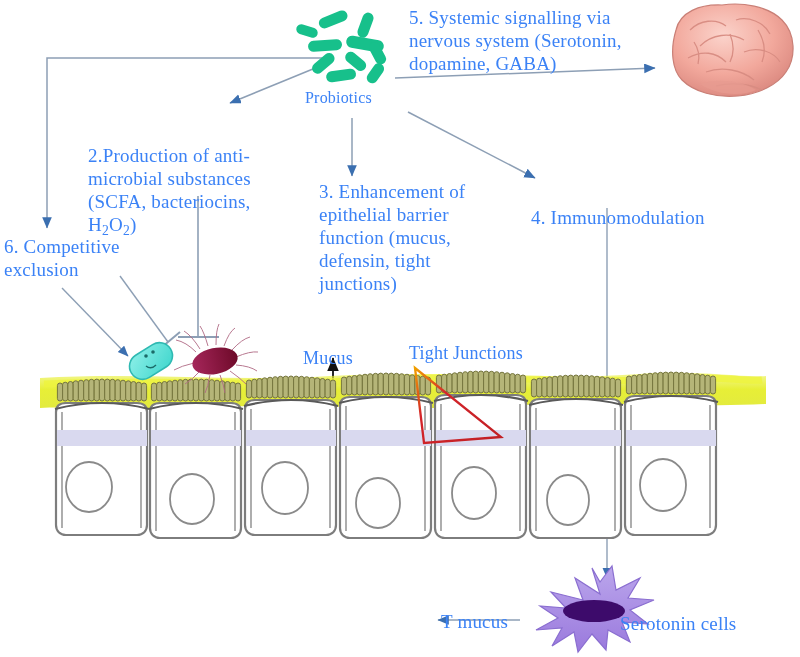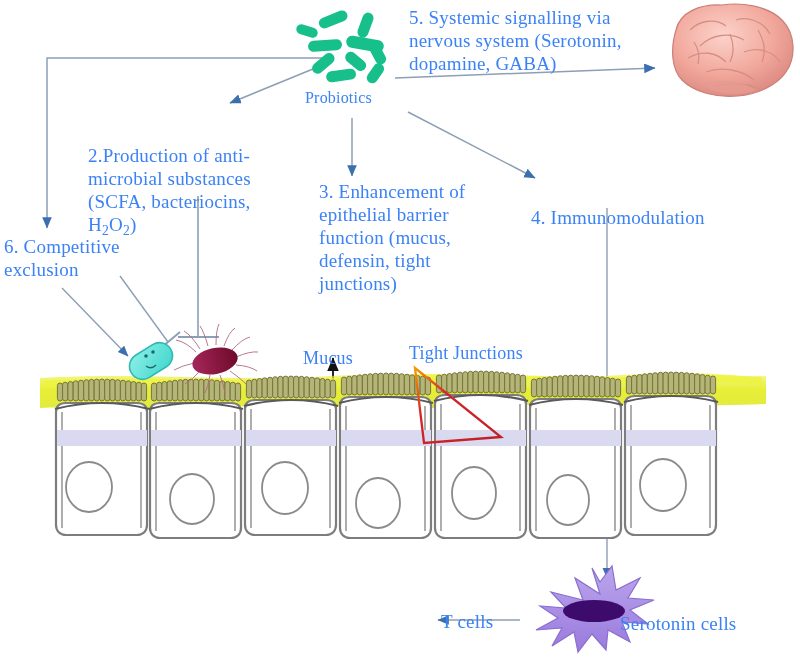--- a/index.html
+++ b/index.html
@@ -382,17 +382,17 @@
 function (mucus,
 defensin, tight
 junctions)</div>
 
   <div class="lbl" style="left:531px;top:186px;margin-top:20px;">4. Immunomodulation</div>
 
   <div class="lbl lbl-small" style="left:303px;top:347px;">Mucus</div>
 
   <div class="lbl lbl-small" style="left:376px;top:342px;margin-left:33px;">Tight Junctions</div>
 
-  <div class="lbl" style="left:441px;top:610px;">T cells</div>
+  <div class="lbl" style="left:441px;top:610px;">T mucus</div>
 
   <div class="lbl" style="left:620px;top:612px;">Serotonin cells</div>
 
 </div>
 
 </body></html>

